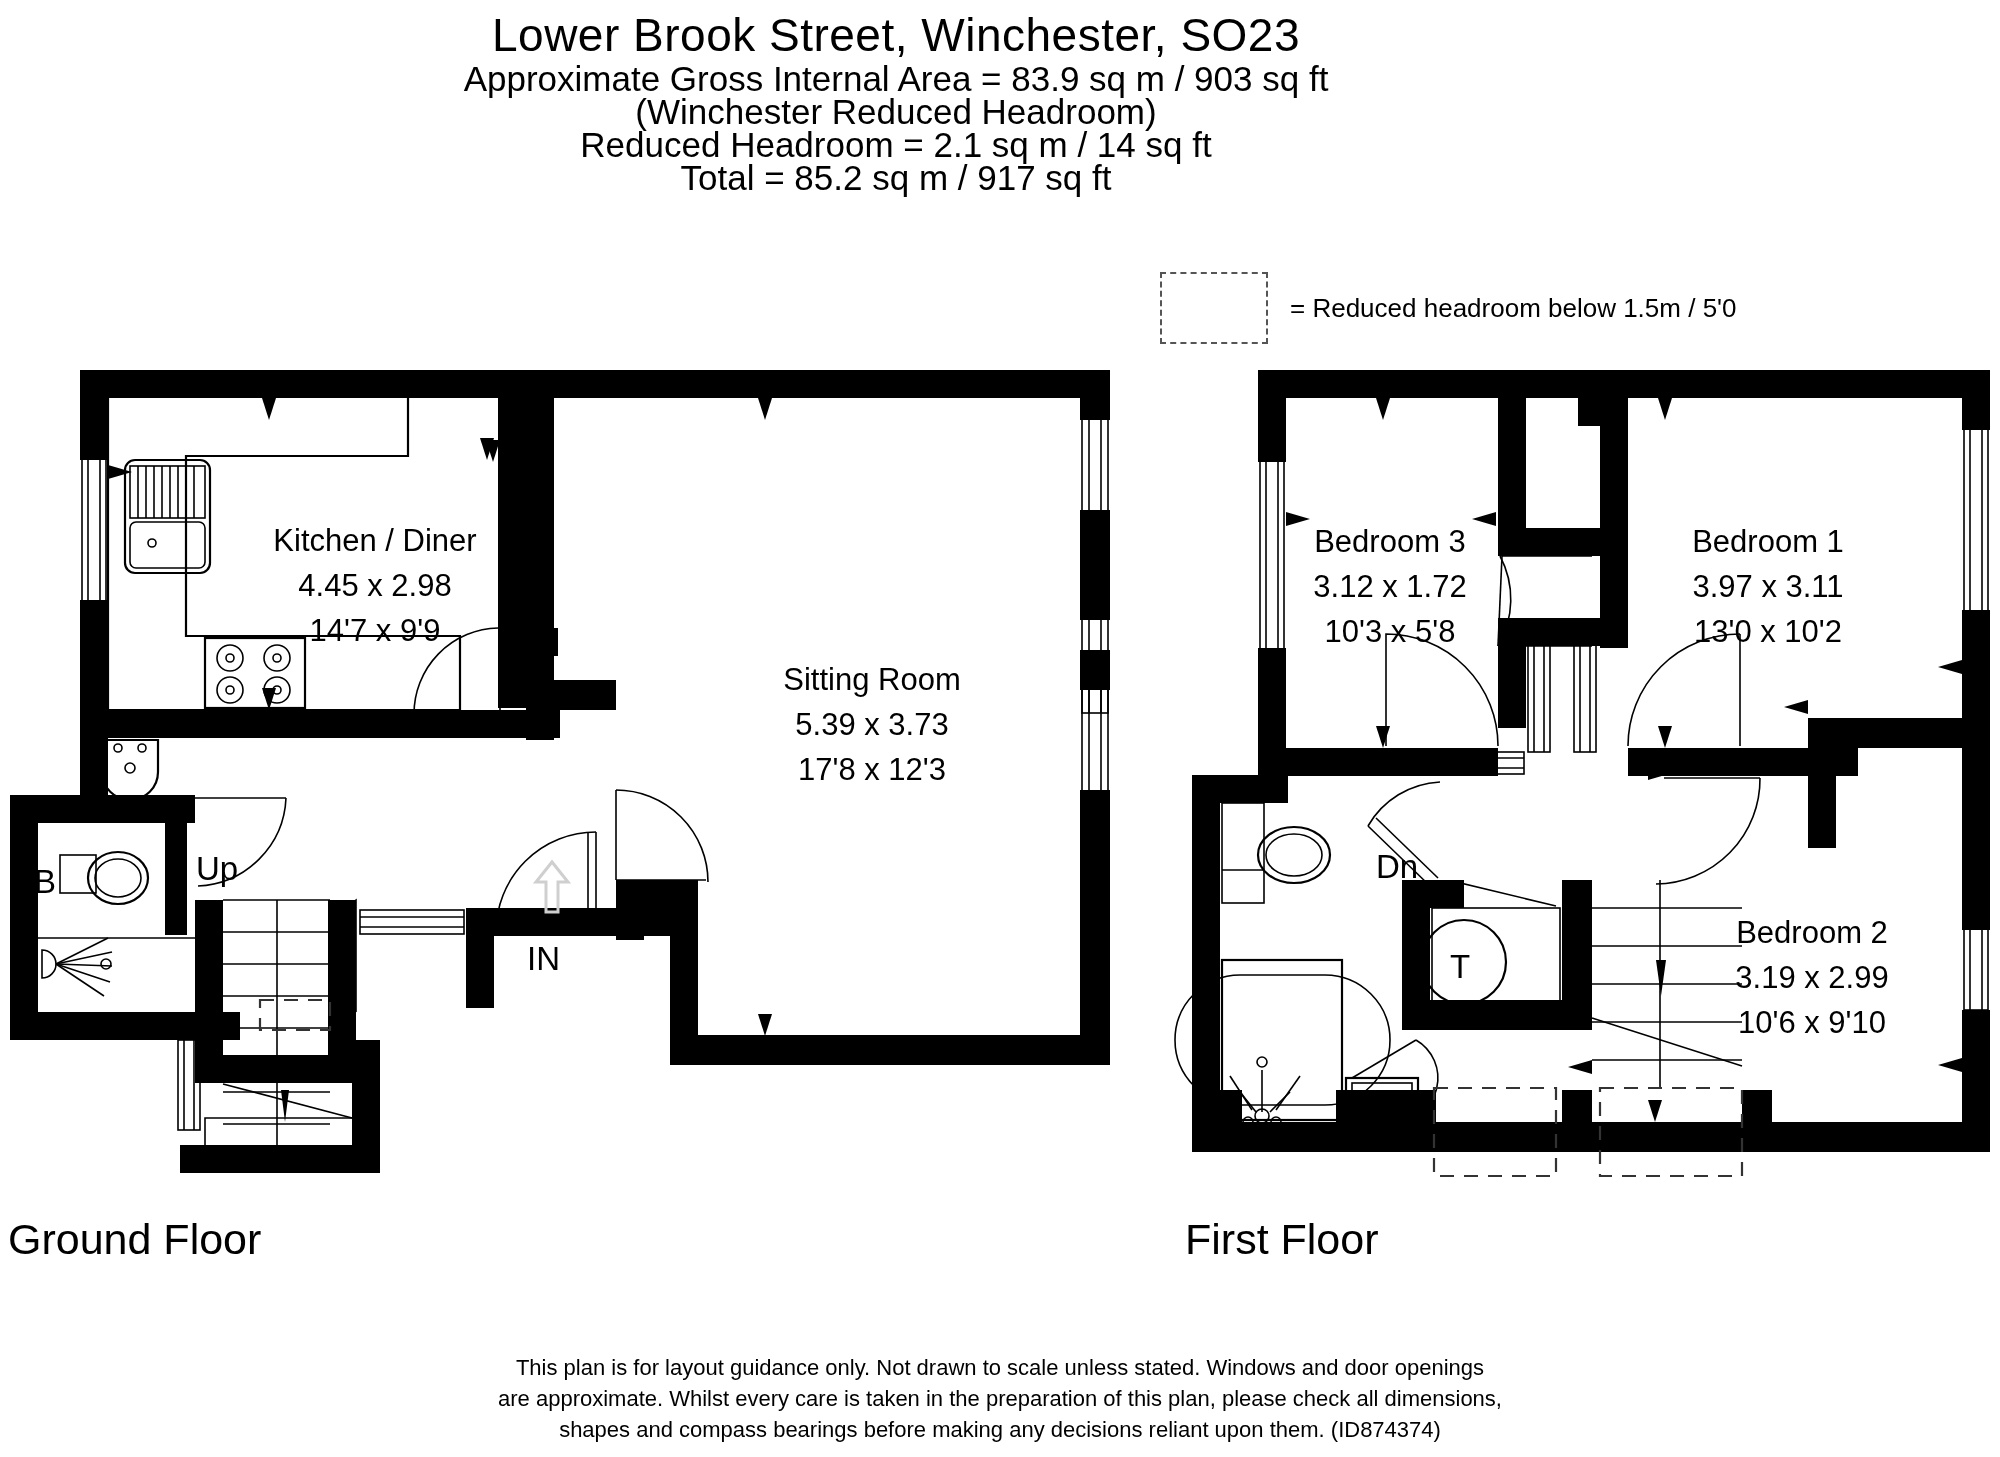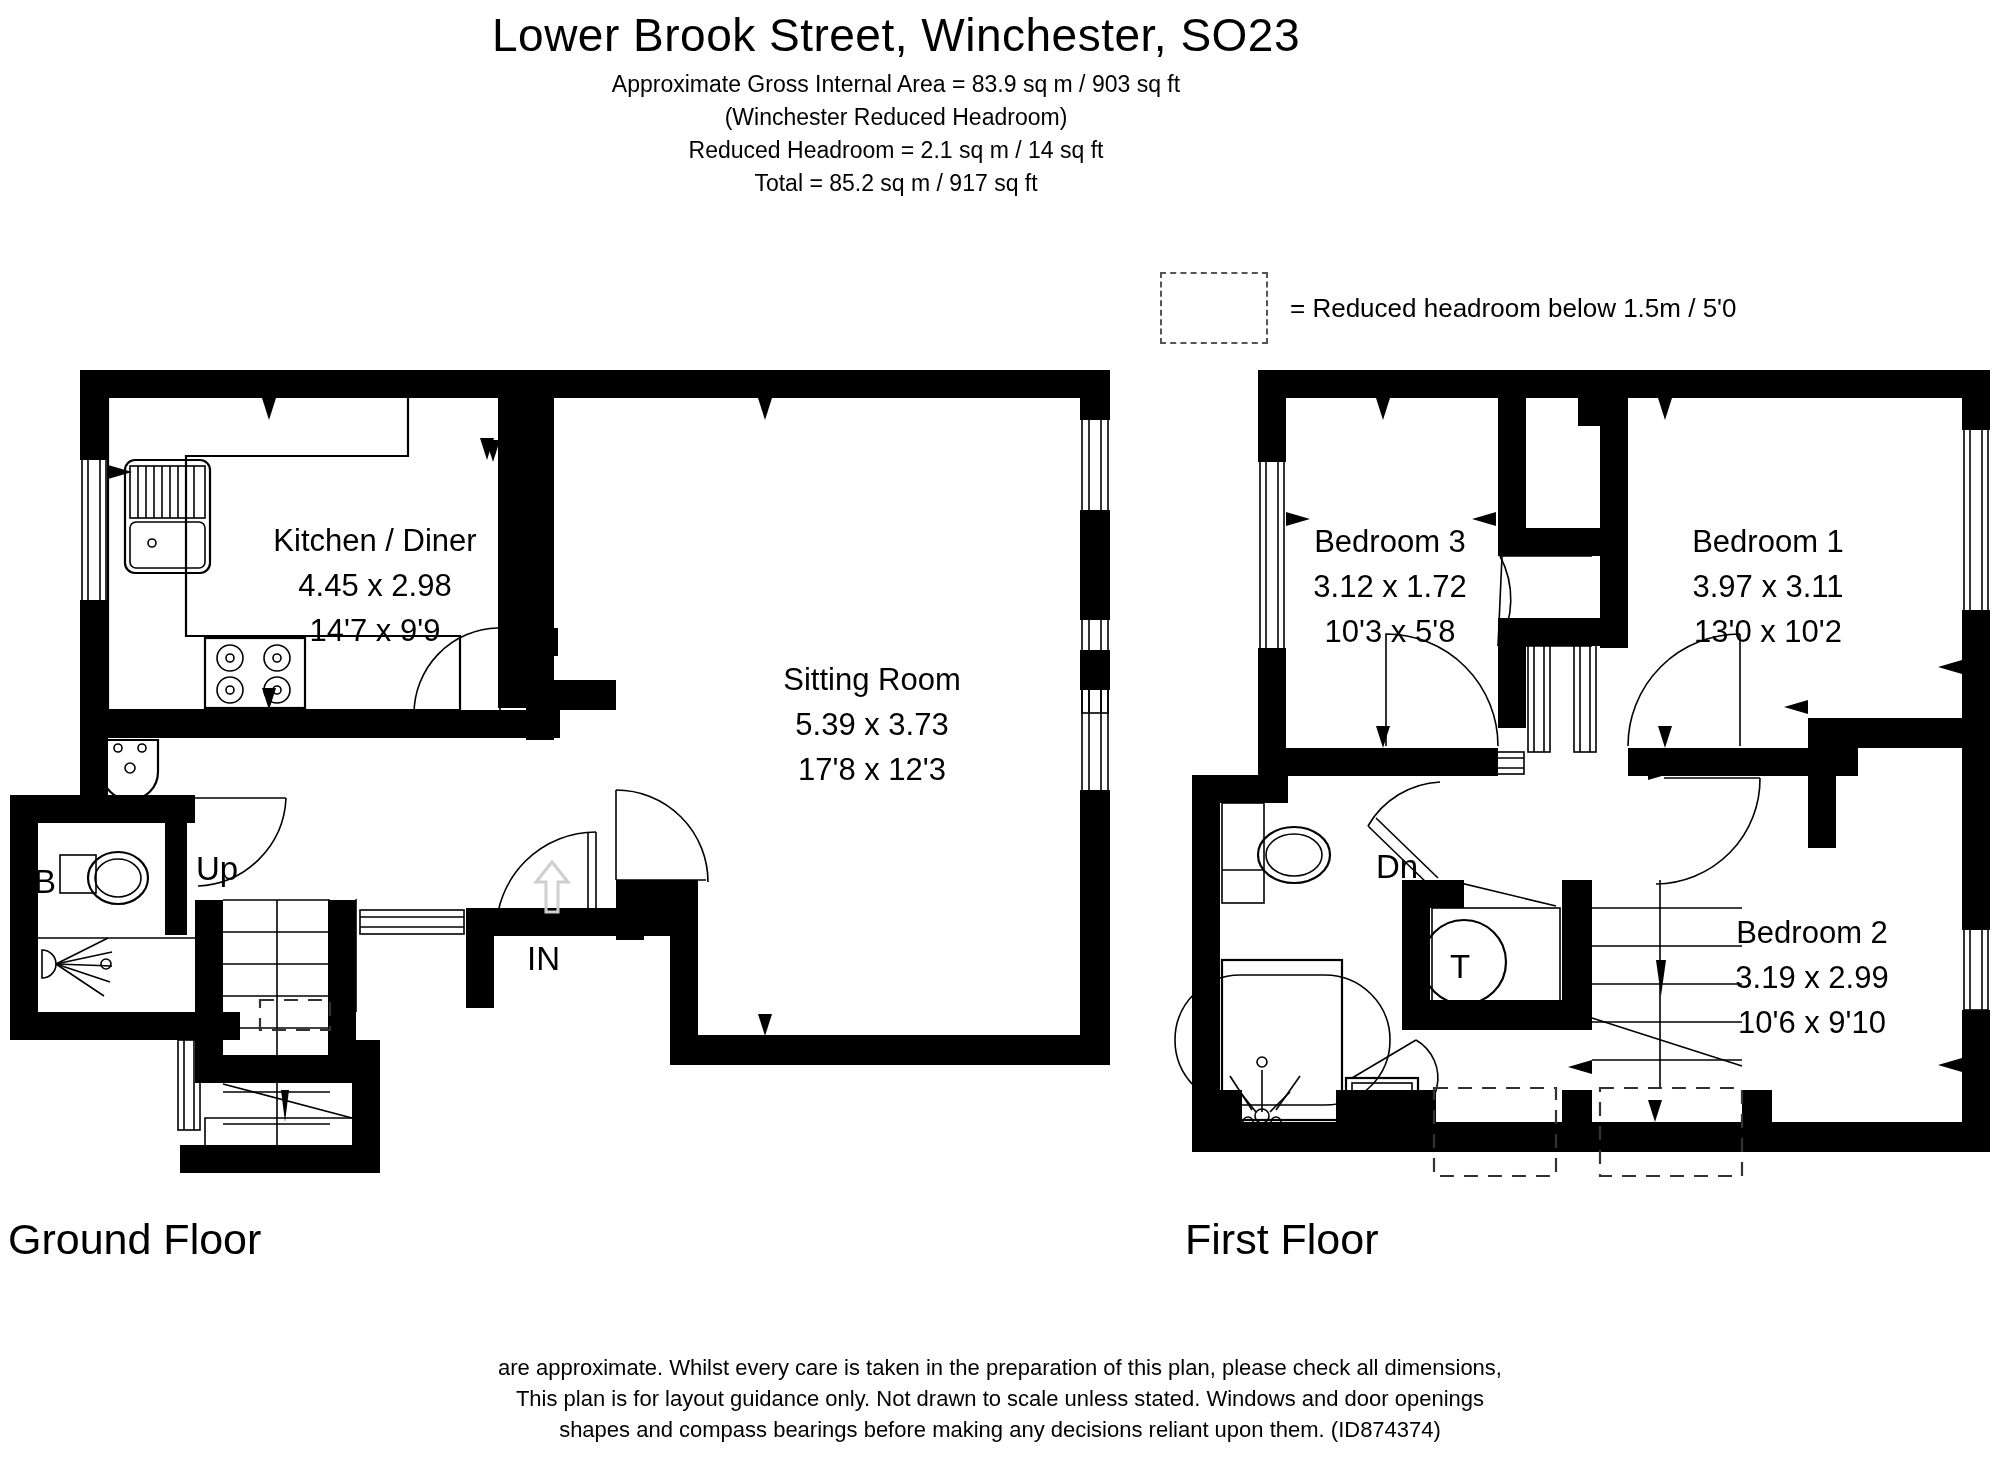--- a/index.html
+++ b/index.html
@@ -22,23 +22,22 @@
     width: 1792px;
     text-align: center;
   }
   .title {
     font-size: 46px;
     letter-spacing: 0.5px;
     margin-top: 8px;
     white-space: nowrap;
   }
   .sub {
-    font-size: 23px;
+    font-size: 35px;
     line-height: 33px;
-    margin-top: 6px;
   }
   .legend {
     position: absolute;
     left: 1160px;
     top: 272px;
     display: flex;
     align-items: center;
   }
   .legend-box {
     width: 108px;
@@ -547,16 +546,16 @@
       <text class="rmdim" x="1812" y="988">3.19 x 2.99</text>
       <text class="rmdim" x="1812" y="1033">10'6 x 9'10</text>
     </g>
   </g>
 </svg>
 
 <div class="floor-label" id="gf-label">Ground Floor</div>
 <div class="floor-label" id="ff-label">First Floor</div>
 
 <div class="footer">
+  <div>This plan is for layout guidance only. Not drawn to scale unless stated. Windows and door openings</div>
   <div>are approximate. Whilst every care is taken in the preparation of this plan, please check all dimensions,</div>
-  <div>This plan is for layout guidance only. Not drawn to scale unless stated. Windows and door openings</div>
   <div>shapes and compass bearings before making any decisions reliant upon them. (ID874374)</div>
 </div>
 
 </body></html>

